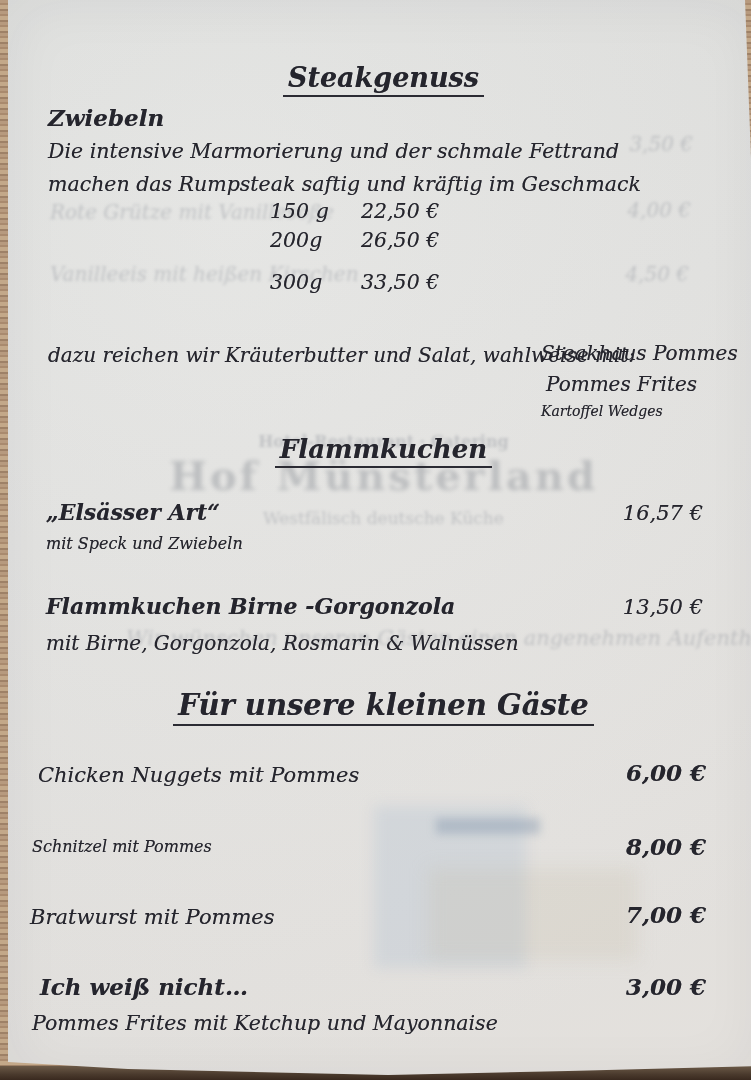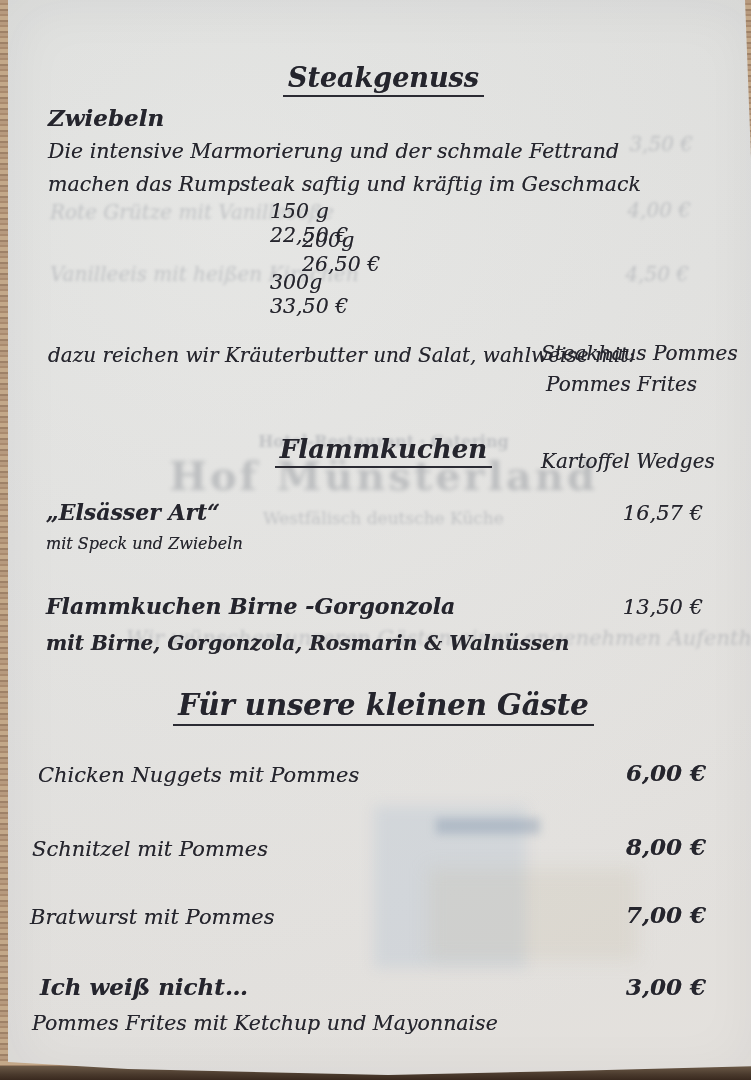--- a/index.html
+++ b/index.html
@@ -26,21 +26,21 @@
   .ghost.center{left:0;width:751px;text-align:center;}
   .ghost-name{font-style:normal;font-weight:bold;letter-spacing:3px;font-size:40px;filter:blur(2.2px);opacity:.30;color:#666c76;}
   .ghost-photo{position:absolute;background:rgba(173,190,207,0.30);filter:blur(7px);}
   .ghost-photo-bar{position:absolute;background:rgba(116,138,162,0.35);filter:blur(4px);}
   .ghost-blob{position:absolute;background:rgba(196,186,164,0.22);filter:blur(9px);}
   
   .ink{position:absolute;color:#25252d;font-style:italic;white-space:nowrap;text-shadow:0 0 0.6px rgba(37,37,45,0.55);}
   .heading{left:0;width:751px;text-align:center;}
   .heading span{display:inline-block;font-weight:bold;border-bottom:2px solid #2b2b33;padding:0 5px 2px;}
   .name{font-weight:bold;}
-  .sizes-row{display:flex;flex-direction:column;}
+  .sizes-row{display:flex;}
   .sizes-row .w{display:inline-block;width:91px;}
   .price-r{text-align:right;}
 </style>
 </head>
 <body>
 
 <div class="scene">
   <div class="wood-bottom"></div>
 
   <div class="paper">
@@ -65,54 +65,54 @@
     </div>
 
     <div class="ink name" style="left:40px;top:104px;font-size:23px;">Zwiebeln</div>
     <div class="ink" style="left:40px;top:139px;font-size:20.5px;">Die intensive Marmorierung und der schmale Fettrand</div>
     <div class="ink" style="left:40px;top:172px;font-size:20.5px;">machen das Rumpsteak saftig und kräftig im Geschmack</div>
 
     <div class="ink sizes-row" style="left:262px;top:199px;font-size:20.5px;">
       <span class="w">150 g</span>
       <span>22,50 €</span>
     </div>
-    <div class="ink sizes-row" style="left:262px;top:228px;font-size:20.5px;margin-left:32px;">
+    <div class="ink sizes-row" style="left:262px;top:228px;font-size:20.5px;">
       <span class="w">200g</span>
       <span>26,50 €</span>
     </div>
     <div class="ink sizes-row" style="left:262px;top:256px;font-size:20.5px;margin-top:14px;">
       <span class="w">300g</span>
       <span>33,50 €</span>
     </div>
 
     <div class="ink" style="left:40px;top:343px;font-size:20px;">dazu reichen wir Kräuterbutter und Salat, wahlweise mit:</div>
     <div class="ink" style="left:533px;top:341px;font-size:20px;">Steakhaus Pommes</div>
     <div class="ink" style="left:538px;top:372px;font-size:20px;">Pommes Frites</div>
-    <div class="ink" style="left:533px;top:403px;font-size:20px;margin-top:46px;">Kartoffel Wedges</div>
+    <div class="ink" style="left:533px;top:403px;font-size:14px;">Kartoffel Wedges</div>
 
     <div class="ink heading" style="top:434px;font-size:26px;">
       <span>Flammkuchen</span>
     </div>
 
     <div class="ink name" style="left:38px;top:499px;font-size:22px;">„Elsässer Art“</div>
     <div class="ink price-r" style="top:501px;right:56px;font-size:21px;">16,57 €</div>
     <div class="ink" style="left:38px;top:534px;font-size:16px;">mit Speck und Zwiebeln</div>
 
     <div class="ink name" style="left:38px;top:593px;font-size:22px;">Flammkuchen Birne -Gorgonzola</div>
     <div class="ink price-r" style="top:595px;right:56px;font-size:21px;">13,50 €</div>
-    <div class="ink" style="left:38px;top:631px;font-size:20px;font-weight:bold;">mit Birne, Gorgonzola, Rosmarin &amp; Walnüssen</div>
+    <div class="ink" style="left:38px;top:631px;font-size:20px;">mit Birne, Gorgonzola, Rosmarin &amp; Walnüssen</div>
 
     <div class="ink heading" style="top:688px;font-size:29px;">
       <span>Für unsere kleinen Gäste</span>
     </div>
 
     <div class="ink" style="left:30px;top:763px;font-size:21px;">Chicken Nuggets mit Pommes</div>
     <div class="ink name price-r" style="top:759px;right:53px;font-size:23px;">6,00 €</div>
 
-    <div class="ink" style="left:24px;top:837px;font-size:21px;">Schnitzel mit Pommes</div>
+    <div class="ink" style="left:24px;top:837px;font-size:16px;">Schnitzel mit Pommes</div>
     <div class="ink name price-r" style="top:833px;right:53px;font-size:23px;">8,00 €</div>
 
     <div class="ink" style="left:22px;top:905px;font-size:21px;">Bratwurst mit Pommes</div>
     <div class="ink name price-r" style="top:901px;right:53px;font-size:23px;">7,00 €</div>
 
     <div class="ink name" style="left:32px;top:973px;font-size:23px;">Ich weiß nicht…</div>
     <div class="ink name price-r" style="top:973px;right:53px;font-size:23px;">3,00 €</div>
     <div class="ink" style="left:24px;top:1011px;font-size:20.5px;">Pommes Frites mit Ketchup und Mayonnaise</div>
 
   </div>

